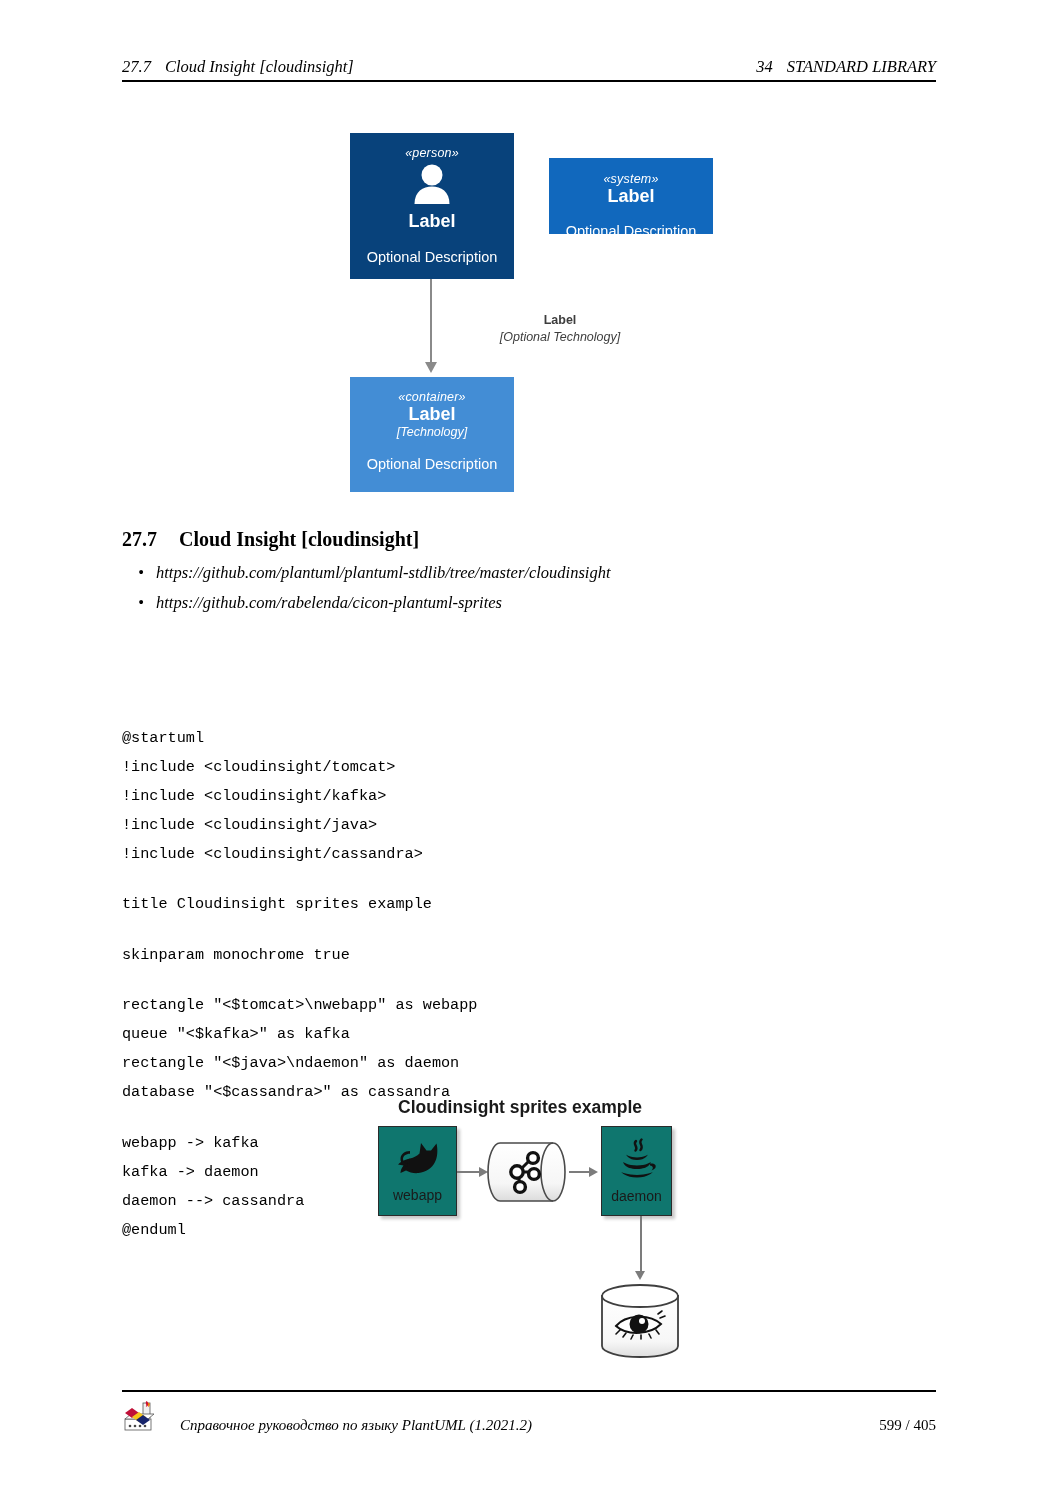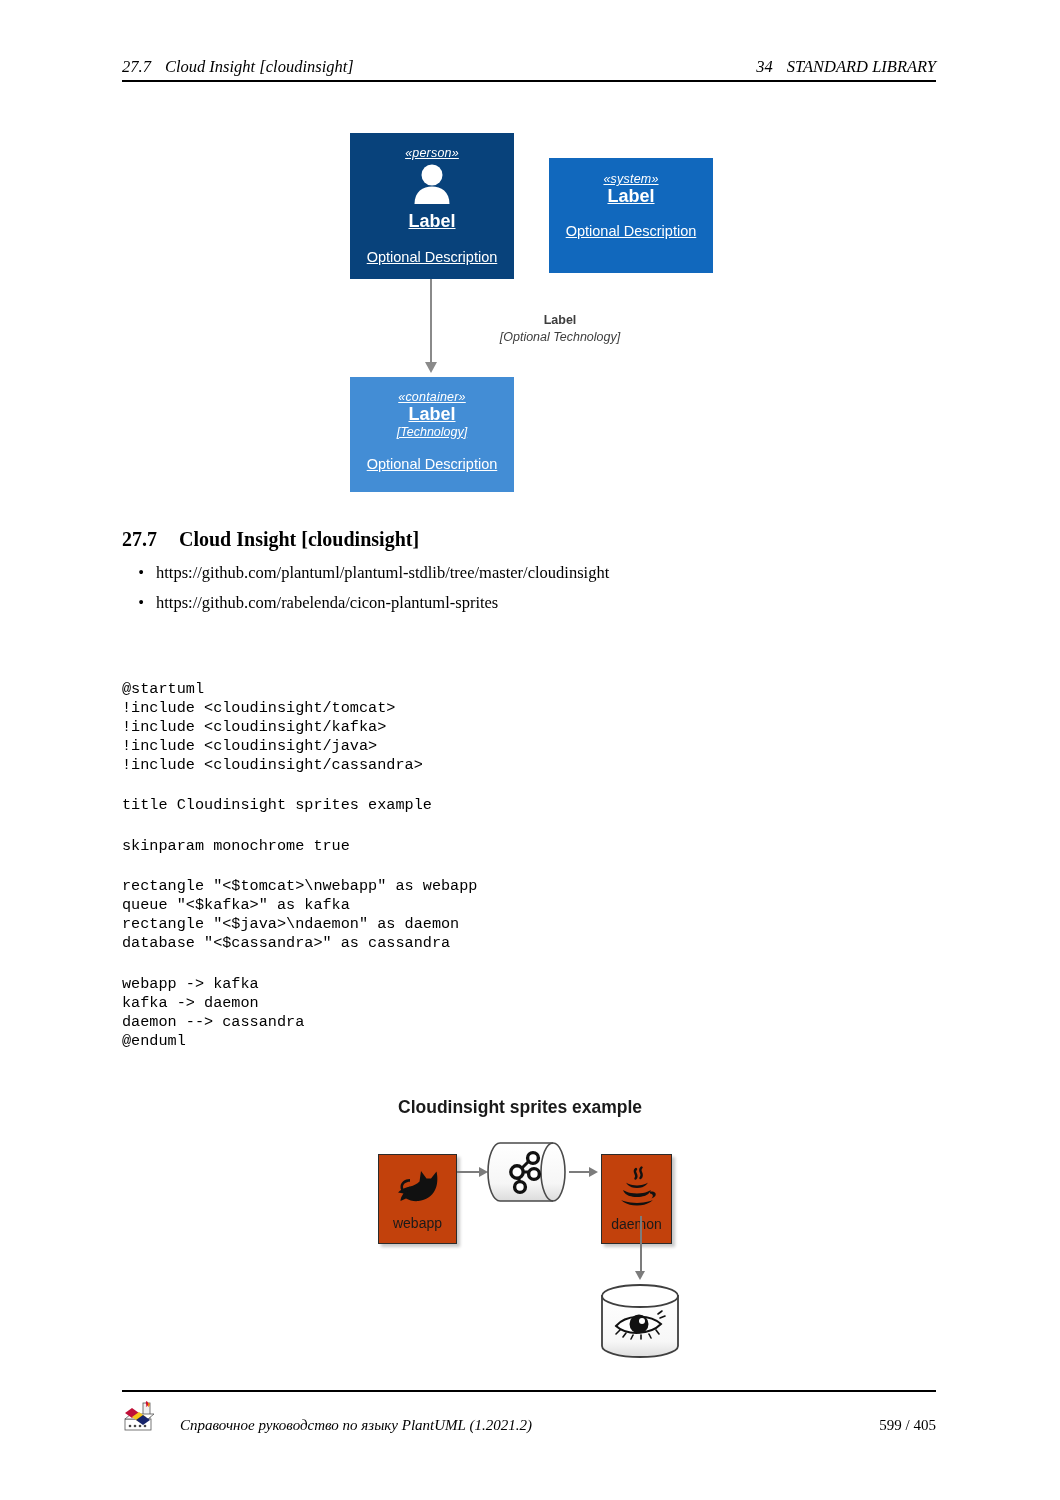--- a/index.html
+++ b/index.html
@@ -55,21 +55,20 @@
   }
   .c4box {
     position: absolute;
     box-sizing: border-box;
     color: #ffffff;
     font-family: "Liberation Sans", sans-serif;
     text-align: center;
     display: flex;
     flex-direction: column;
     align-items: center;
-    text-decoration: underline;
   }
   .stereo {
     font-style: italic;
     font-size: 12.5px;
     letter-spacing: .2px;
   }
   .c4label {
     font-weight: bold;
     font-size: 18px;
     line-height: 1.15;
@@ -89,21 +88,21 @@
     padding-top: 13px;
   }
   #person-icon {
     margin-top: 4px;
     margin-bottom: 3px;
   }
   #person-box .c4desc { margin-top: 17px; }
 
   #system-box {
     left: 549px; top: 158px;
-    width: 164px; height: 115px;
+    width: 164px; height: 76px;
     background: #1168bd;
     padding-top: 14px;
   }
   #system-box .c4desc { margin-top: 16px; }
 
   #container-box {
     left: 350px; top: 377px;
     width: 164px; height: 115px;
     background: #438dd5;
     padding-top: 13px;
@@ -171,67 +170,66 @@
     display: flex;
     margin-bottom: 10px;
   }
   .bullet-dot {
     width: 34px;
     flex: 0 0 34px;
     text-align: right;
     padding-right: 12px;
     box-sizing: border-box;
   }
-  .bullet-text { flex: 1; }
+  .bullet-text { flex: 1; font-style: italic; }
 
   
   .para {
     position: absolute;
     left: 122px;
     top: 628px;
     width: 816px;
     font-size: 16.5px;
     line-height: 1.33;
     text-align: justify;
   }
 
   
   .code {
     position: absolute;
     left: 122px;
-    top: 680px;
+    top: 724px;
     font-family: "Liberation Mono", monospace;
     font-size: 15.2px;
-    line-height: 19px;
+    line-height: 29px;
     white-space: pre;
   }
   .code .blank { display: block; height: 21.4px; }
 
   
   .sprite-title {
     position: absolute;
     left: 398px;
     top: 1097px;
     font-family: "Liberation Sans", sans-serif;
     font-weight: bold;
     font-size: 17.5px;
     color: #1a1a1a;
     white-space: nowrap;
   }
   .node-box {
     position: absolute;
     box-sizing: border-box;
-    background: #c2410c;
+    background: #0f766e;
     border: 1.6px solid #2b2b2b;
     box-shadow: 3px 3px 3px rgba(0,0,0,.22);
     display: flex;
     flex-direction: column;
     align-items: center;
     justify-content: center;
-    margin-top: 28px;
   }
   .node-caption {
     font-family: "Liberation Sans", sans-serif;
     font-size: 14px;
     color: #1a1a1a;
     margin-top: 4px;
   }
   #webapp-node { left: 378px; top: 1126px; width: 79px; height: 90px; }
   #daemon-node { left: 601px; top: 1126px; width: 71px; height: 90px; }
 

